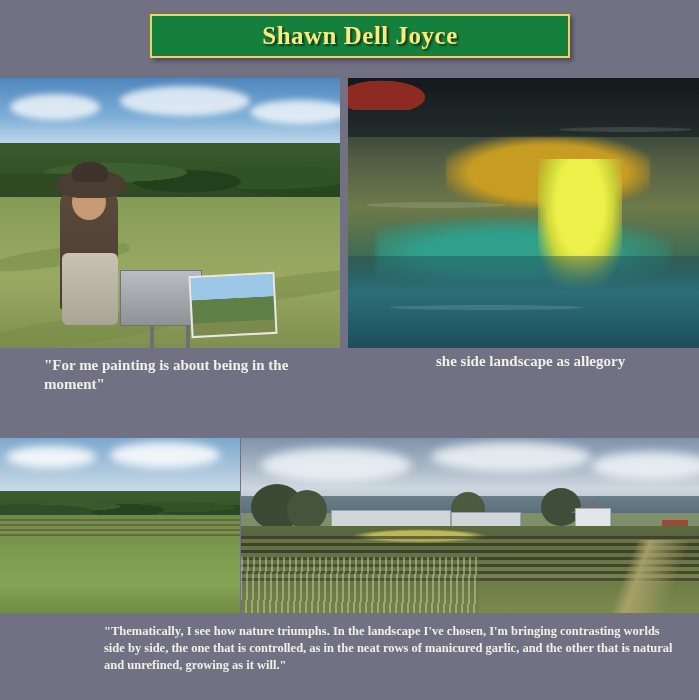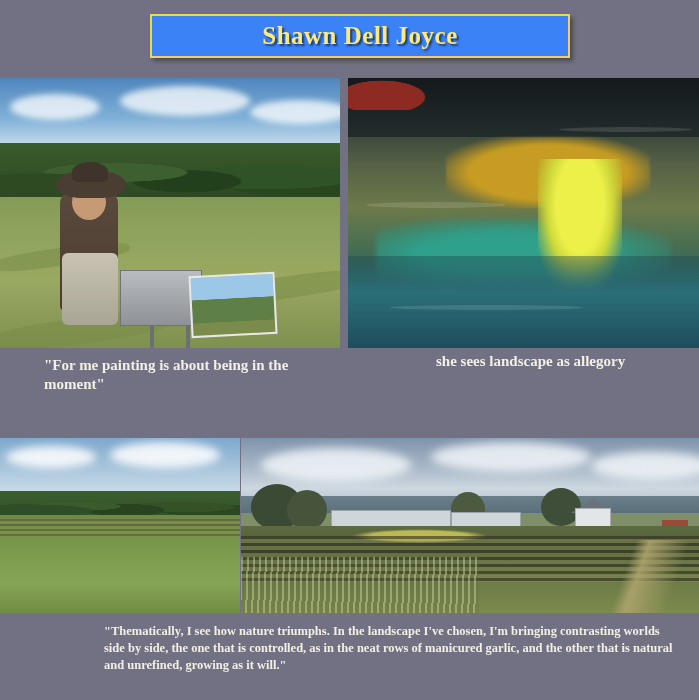--- a/index.html
+++ b/index.html
@@ -16,21 +16,21 @@
     overflow: hidden;
   }
 
   
   .title-banner {
     position: absolute;
     left: 150px;
     top: 14px;
     width: 420px;
     height: 44px;
-    background: #3b82f6;
+    background: #15803d;
     border: 2px solid #f0d35a;
     box-shadow: 3px 3px 4px rgba(0,0,0,0.35);
     display: flex;
     align-items: center;
     justify-content: center;
   }
   .title-text {
     font-family: "Liberation Serif", serif;
     font-weight: bold;
     font-size: 25px;
@@ -275,21 +275,21 @@
   <div class="p2-teal"></div>
   <div class="p2-bush"></div>
   <div class="p2-water"></div>
   <div class="p2-stroke" style="left:5%; top:46%; width:40%; height:6px;"></div>
   <div class="p2-stroke" style="left:60%; top:18%; width:38%; height:5px;"></div>
   <div class="p2-stroke" style="left:12%; top:84%; width:55%; height:5px;"></div>
 </div>
 
 <div class="caption" id="caption-moment">"For me painting is about being in the moment"</div>
 
-<div class="caption" id="caption-allegory">she sees landscape as allegory</div>
+<div class="caption" id="caption-allegory">she side landscape as allegory</div>
 
 <div class="photo" id="photo-field">
   <div class="p3-sky"></div>
   <div class="p3-cloud" style="left:6px; top:8px; width:90px; height:22px;"></div>
   <div class="p3-cloud" style="left:110px; top:4px; width:110px; height:26px;"></div>
   <div class="p3-trees"></div>
   <div class="p3-field"></div>
   <div class="p3-rows"></div>
 </div>
 

